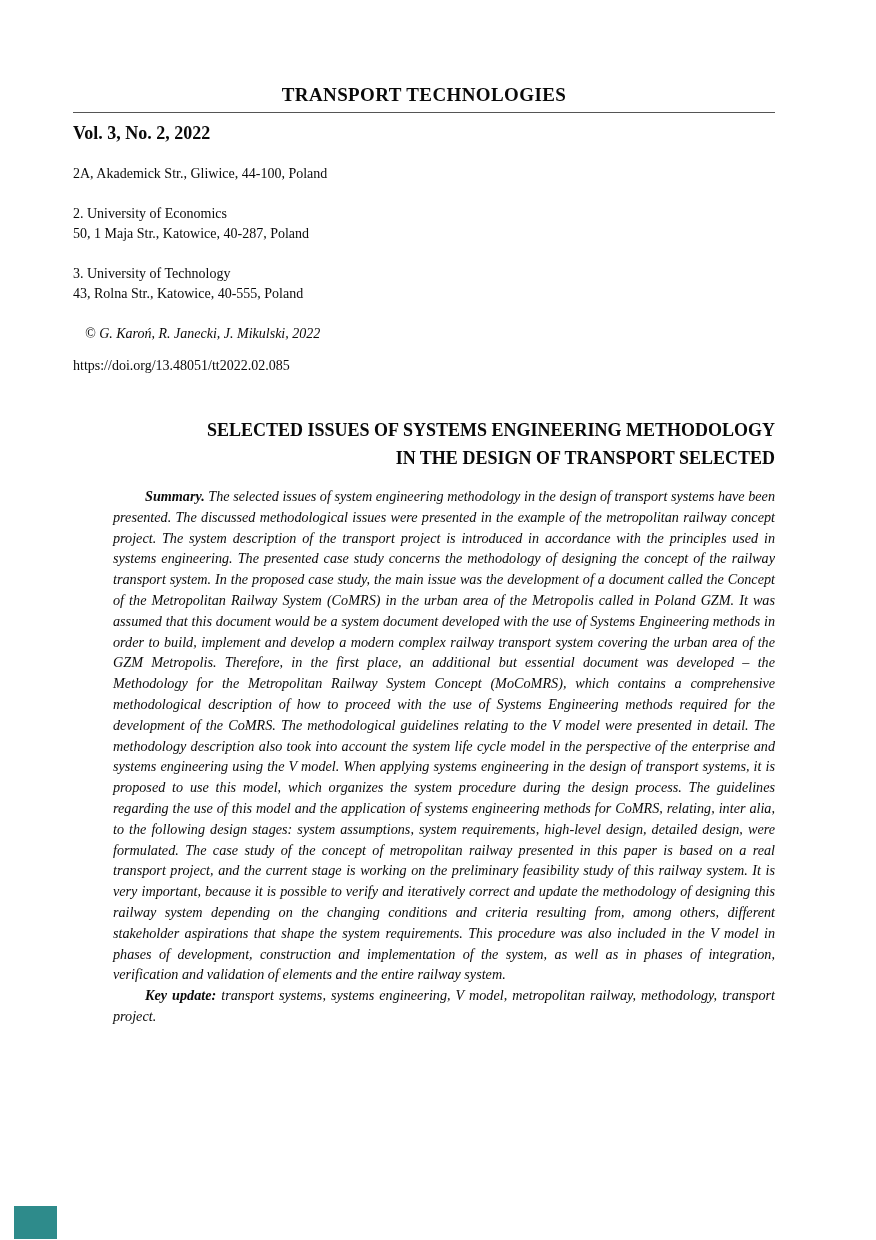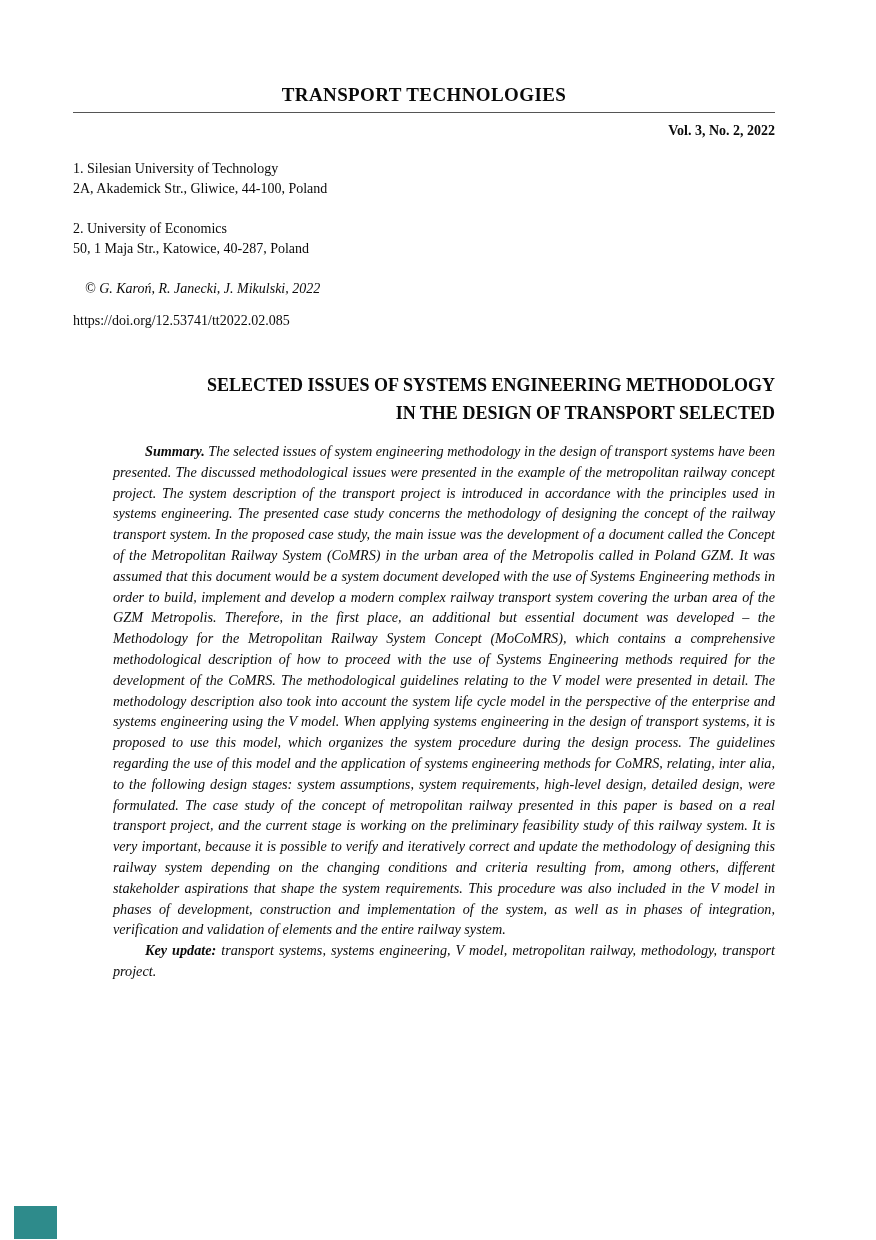--- a/index.html
+++ b/index.html
@@ -15,21 +15,21 @@
   .content { position:absolute; left:73px; top:0; width:702px; }
 
   .journal-name {
     margin:84px 0 6px 0;
     text-align:center;
     font-size:19px; font-weight:bold;
     letter-spacing:0.4px;
   }
   .rule { height:0; border-bottom:1.5px solid #555; margin-bottom:10px; }
 
-  .issue { font-weight:bold; font-size:14px; margin:0 0 20px 0;text-align:right; }
+  .issue { font-weight:bold; font-size:18px; margin:0 0 20px 0; }
 
   .authors { font-weight:bold; font-size:16px; margin:0 0 6px 0; }
   .authors sup { font-size:10.5px; font-weight:bold; }
 
   .affil-group { font-size:14px; line-height:20px; margin:0 0 20px 0; }
 
   .copyright { font-style:italic; font-size:14px; line-height:20px; margin:12px; }
   .doi { font-size:14px; line-height:20px; margin:0; }
 
   .title { margin:40px 0 14px 0; text-align:right; font-size:18px; font-weight:bold; line-height:28px; }
@@ -59,30 +59,33 @@
 <div class="page">
   <div class="content">
 
     <h1 class="journal-name">TRANSPORT TECHNOLOGIES</h1>
     <div class="rule"></div>
 
     <div class="issue">Vol. 3, No. 2, 2022</div>
 
 
     <div class="affil-group">
-      <div>1. Silesian University of Technology</div>
       <div>2A, Akademick Str., Gliwice, 44-100, Poland</div>
     </div>
     <div class="affil-group">
       <div>2. University of Economics</div>
       <div>50, 1 Maja Str., Katowice, 40-287, Poland</div>
     </div>
+    <div class="affil-group">
+      <div>3. University of Technology</div>
+      <div>43, Rolna Str., Katowice, 40-555, Poland</div>
+    </div>
 
     <div class="copyright">© G. Karoń, R. Janecki, J. Mikulski, 2022</div>
-    <div class="doi">https://doi.org/12.53741/tt2022.02.085</div>
+    <div class="doi">https://doi.org/13.48051/tt2022.02.085</div>
 
     <h2 class="title">
       <span class="title-line">SELECTED ISSUES OF SYSTEMS ENGINEERING METHODOLOGY</span>
       <span class="title-line">IN THE DESIGN OF TRANSPORT SELECTED</span>
     </h2>
 
     <p class="summary"><b class="lbl">Summary.</b><span> The selected issues of system engineering methodology in the design of transport systems have been presented. The discussed methodological issues were presented in the example of the metropolitan railway concept project. The system description of the transport project is introduced in accordance with the principles used in systems engineering. The presented case study concerns the methodology of designing the concept of the railway transport system. In the proposed case study, the main issue was the development of a document called the Concept of the Metropolitan Railway System (CoMRS) in the urban area of the Metropolis called in Poland GZM. It was assumed that this document would be a system document developed with the use of Systems Engineering methods in order to build, implement and develop a modern complex railway transport system covering the urban area of the GZM Metropolis. Therefore, in the first place, an additional but essential document was developed – the Methodology for the Metropolitan Railway System Concept (MoCoMRS), which contains a comprehensive methodological description of how to proceed with the use of Systems Engineering methods required for the development of the CoMRS. The methodological guidelines relating to the V model were presented in detail. The methodology description also took into account the system life cycle model in the perspective of the enterprise and systems engineering using the V model. When applying systems engineering in the design of transport systems, it is proposed to use this model, which organizes the system procedure during the design process. The guidelines regarding the use of this model and the application of systems engineering methods for CoMRS, relating, inter alia, to the following design stages: system assumptions, system requirements, high-level design, detailed design, were formulated. The case study of the concept of metropolitan railway presented in this paper is based on a real transport project, and the current stage is working on the preliminary feasibility study of this railway system. It is very important, because it is possible to verify and iteratively correct and update the methodology of designing this railway system depending on the changing conditions and criteria resulting from, among others, different stakeholder aspirations that shape the system requirements. This procedure was also included in the V model in phases of development, construction and implementation of the system, as well as in phases of integration, verification and validation of elements and the entire railway system.</span></p>
 
     <p class="summary"><b class="lbl">Key update:</b><span> transport systems, systems engineering, V model, metropolitan railway, methodology, transport project.</span></p>
 

